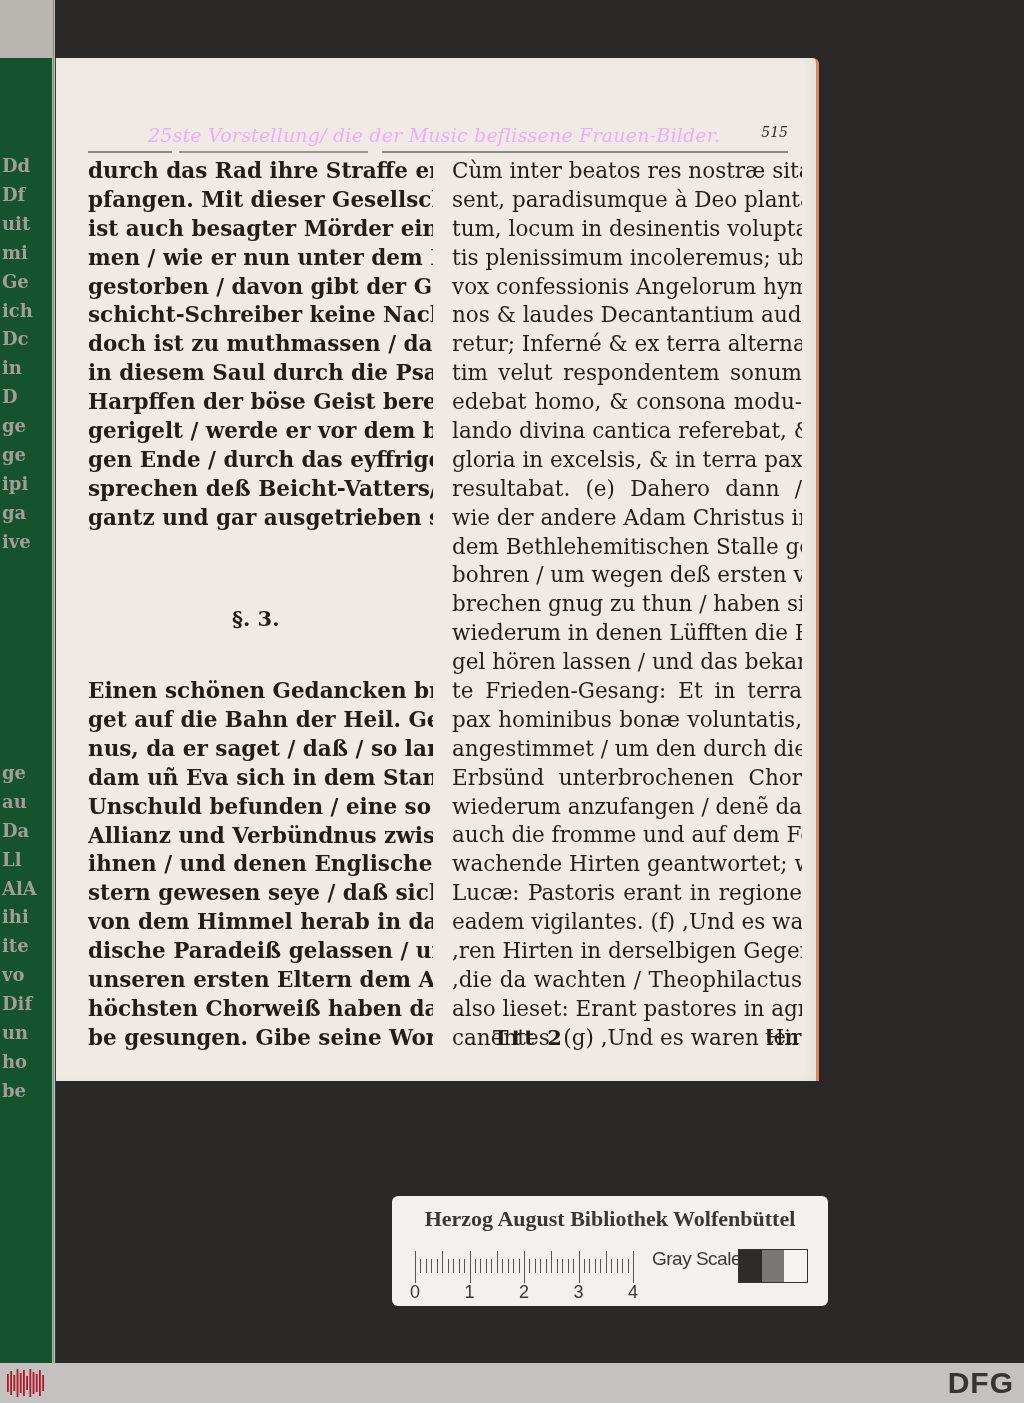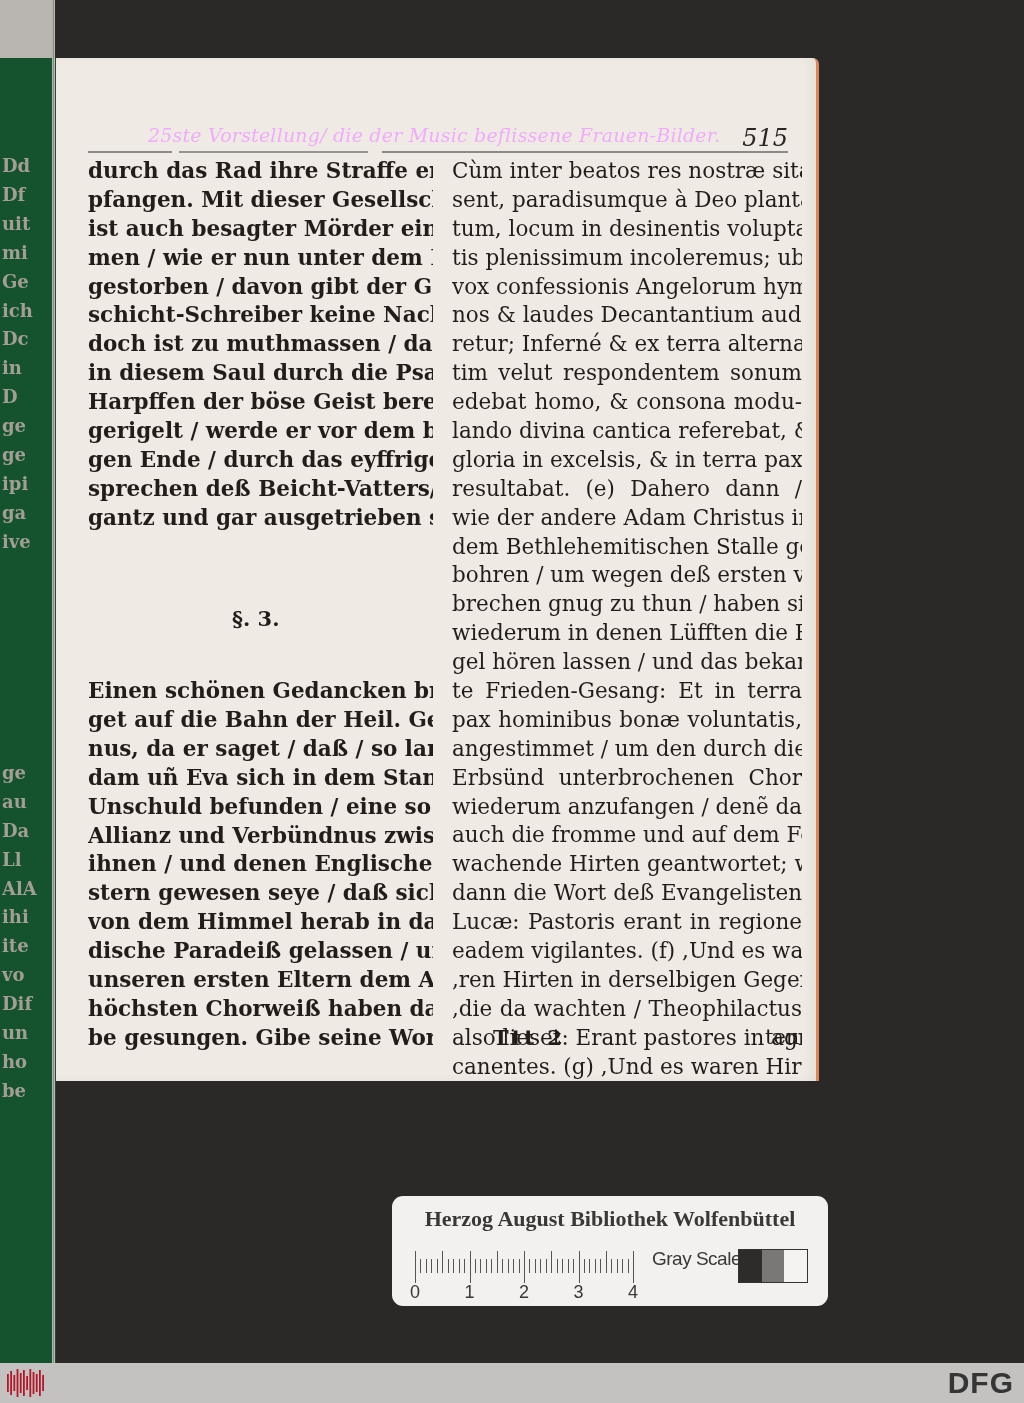--- a/index.html
+++ b/index.html
@@ -38,21 +38,21 @@
   }
   .running-head {
     position: absolute; left: 118px; top: 124px; width: 680px; height: 26px;
   }
   .running-title {
     position: absolute; left: 30px; top: 0; font-size: 19px; font-style: italic;
     color: #f0abfc; letter-spacing: 0.2px; white-space: nowrap;
     font-family: "DejaVu Serif", serif;
   }
   .page-number {
-    position: absolute; right: 10px; top: 0; font-size: 24px; font-style: italic;
+    position: absolute; right: 10px; top: 0; font-size: 14px; font-style: italic;
     color: #2c2622;
   }
   .head-rule {
     position: absolute; left: 88px; top: 151px; width: 700px; height: 2px;
     background: linear-gradient(to right, #555 0 12%, transparent 12% 13%, #666 13% 40%, transparent 40% 42%, #555 42% 100%);
     opacity: 0.65;
   }
   .col {
     position: absolute; font-size: 21.5px; line-height: 28.9px; color: #231d19;
   }
@@ -70,21 +70,21 @@
   .catchword-sig {
     position: absolute; left: 493px; top: 1025px; font-size: 21px; color: #231d19;
     font-weight: bold; letter-spacing: 3px;
   }
   .catchword {
     position: absolute; left: 765px; top: 1025px; font-size: 21px; color: #231d19;
     font-weight: normal;
   }
   .card {
     position: absolute; left: 392px; top: 1196px; width: 436px; height: 110px;
-    background: #f2f1ef; border-radius: 11px;
+    background: #f2f1ef; border-radius: 6px;
   }
   .card-title {
     position: absolute; left: 0; right: 0; top: 10px; text-align: center;
     font-family: "Liberation Serif", serif; font-weight: bold; font-size: 22px;
     color: #3a3836;
   }
   .ruler {
     position: absolute; left: 23px; top: 55px; width: 220px; height: 32px;
   }
   .tick { position: absolute; bottom: 0; width: 1px; background: #555; }
@@ -218,21 +218,20 @@
     <span class="line">brechen gnug zu thun / haben sich</span>
     <span class="line">wiederum in denen Lüfften die En-</span>
     <span class="line">gel hören lassen / und das bekann-</span>
     <span class="line">te Frieden-Gesang: Et in terra</span>
     <span class="line">pax hominibus bonæ voluntatis,</span>
     <span class="line">angestimmet / um den durch die</span>
     <span class="line">Erbsünd unterbrochenen Chor</span>
     <span class="line">wiederum anzufangen / denẽ dann</span>
     <span class="line">auch die fromme und auf dem Feld</span>
     <span class="line">wachende Hirten geantwortet; wie</span>
-    <span class="line">dann die Wort deß Evangelisten</span>
     <span class="line">Lucæ: Pastoris erant in regione</span>
     <span class="line">eadem vigilantes. (f) ,Und es wa-</span>
     <span class="line">,ren Hirten in derselbigen Gegend/</span>
     <span class="line">,die da wachten / Theophilactus</span>
     <span class="line">also lieset: Erant pastores in agro</span>
     <span class="line">canentes. (g) ,Und es waren Hir-</span>
   </div>
 
 <div class="catchword-sig">Ttt 2</div>
 <div class="catchword">ten</div>

